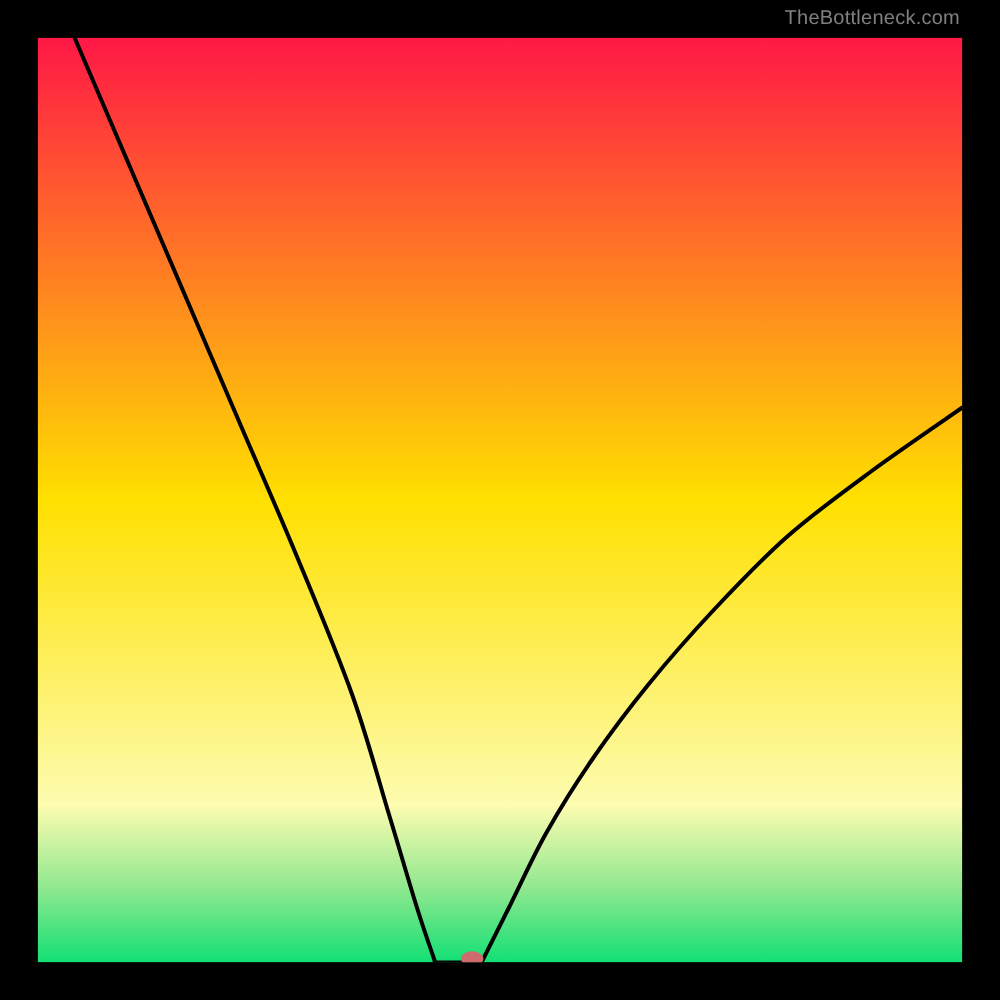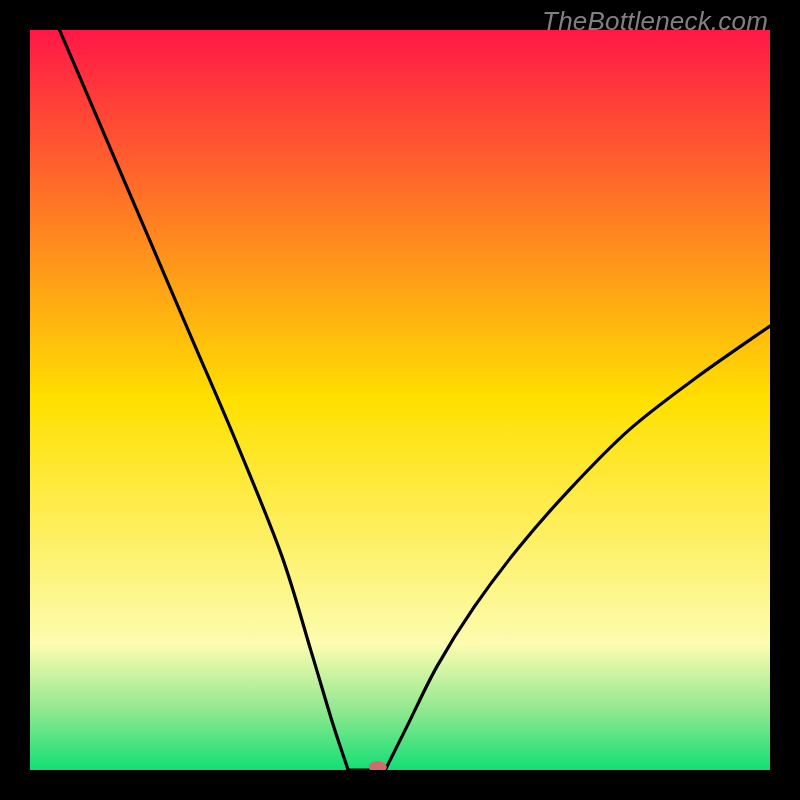--- a/index.html
+++ b/index.html
@@ -31,24 +31,23 @@
   .curve-svg {
     position: absolute;
     inset: 0;
   }
   .watermark {
     position: absolute;
     top: 6px;
     right: 32px;
     color: #808080;
     font-family: Arial, Helvetica, sans-serif;
-    font-size: 26px;
+    font-size: 16px;
     letter-spacing: 0.2px;
     pointer-events: none;
-    font-style: italic;
   }
 </style>
 </head>
 <body>
 
 <div class="frame">
 
   <div class="watermark">TheBottleneck.com</div>
 
   <div class="plot-area">

